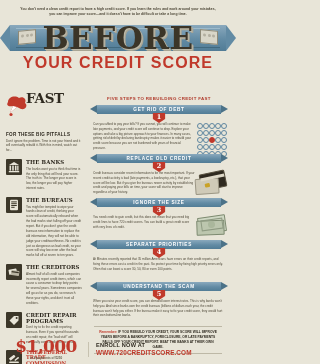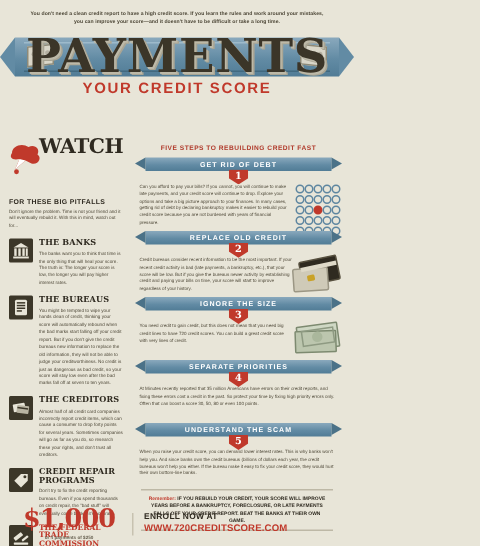--- a/index.html
+++ b/index.html
@@ -59,21 +59,21 @@
     font-weight:bold;
     font-size:31px;
     line-height:34px;
     letter-spacing:.5px;
     color:#3b3528;
     text-shadow:1px 1px 0 #bdb9a8, 2px 2px 0 #a9a594;
   }
   .subtitle{
     position:absolute;left:0;right:0;top:33px;
     text-align:center;
-    font-size:10px;
+    font-size:16px;
     font-weight:bold;
     letter-spacing:1.1px;
     color:#c0392b;
   }
 
   
   .cols{position:absolute;left:0;top:96px;width:236px;display:flex;}
   .left{width:88px;padding:0 6px 0 6px;box-sizing:border-box;}
   .right{width:148px;padding:0 8px 0 2px;box-sizing:border-box;}
 
@@ -218,38 +218,38 @@
     <div class="brick l">
         <i></i>
         <i></i>
         <i></i>
       </div>
     <div class="brick r">
         <i></i>
         <i></i>
         <i></i>
       </div>
-    <div class="bigtitle">PAYMENTS</div>
+    <div class="bigtitle">BEFORE</div>
     <div class="subtitle">YOUR CREDIT SCORE</div>
   </div>
 
   <div class="cols">
 
     <div class="left">
 
       <div class="watch">
         <div class="splat">
           <svg width="24" height="22" viewBox="0 0 24 22">
             <path d="M3 7 C3 2,10 0,14 3 C18 1,22 4,20 8 C23 10,21 15,16 14 L12 12 L5 18 L8 11 C3 12,1 10,3 7 Z" fill="#c0392b"></path>
             <path d="M8 11 L5 18 L12 12 Z" fill="#ffffff"></path>
             <circle cx="6" cy="19.5" r="1.6" fill="#c0392b"></circle>
           </svg>
         </div>
         <div class="watchtext">
-          <div class="watch1">WATCH</div>
+          <div class="watch1">FAST</div>
         </div>
       </div>
 
       <div class="watchsub-wrap">
         <div class="watchsub">FOR THESE BIG PITFALLS</div>
         <div class="para">Don't ignore the problem. Time is not your friend and it will eventually rebuild it. With this in mind, watch out for...</div>
       </div>
 
       <div class="pitem">
         <div class="picon">

